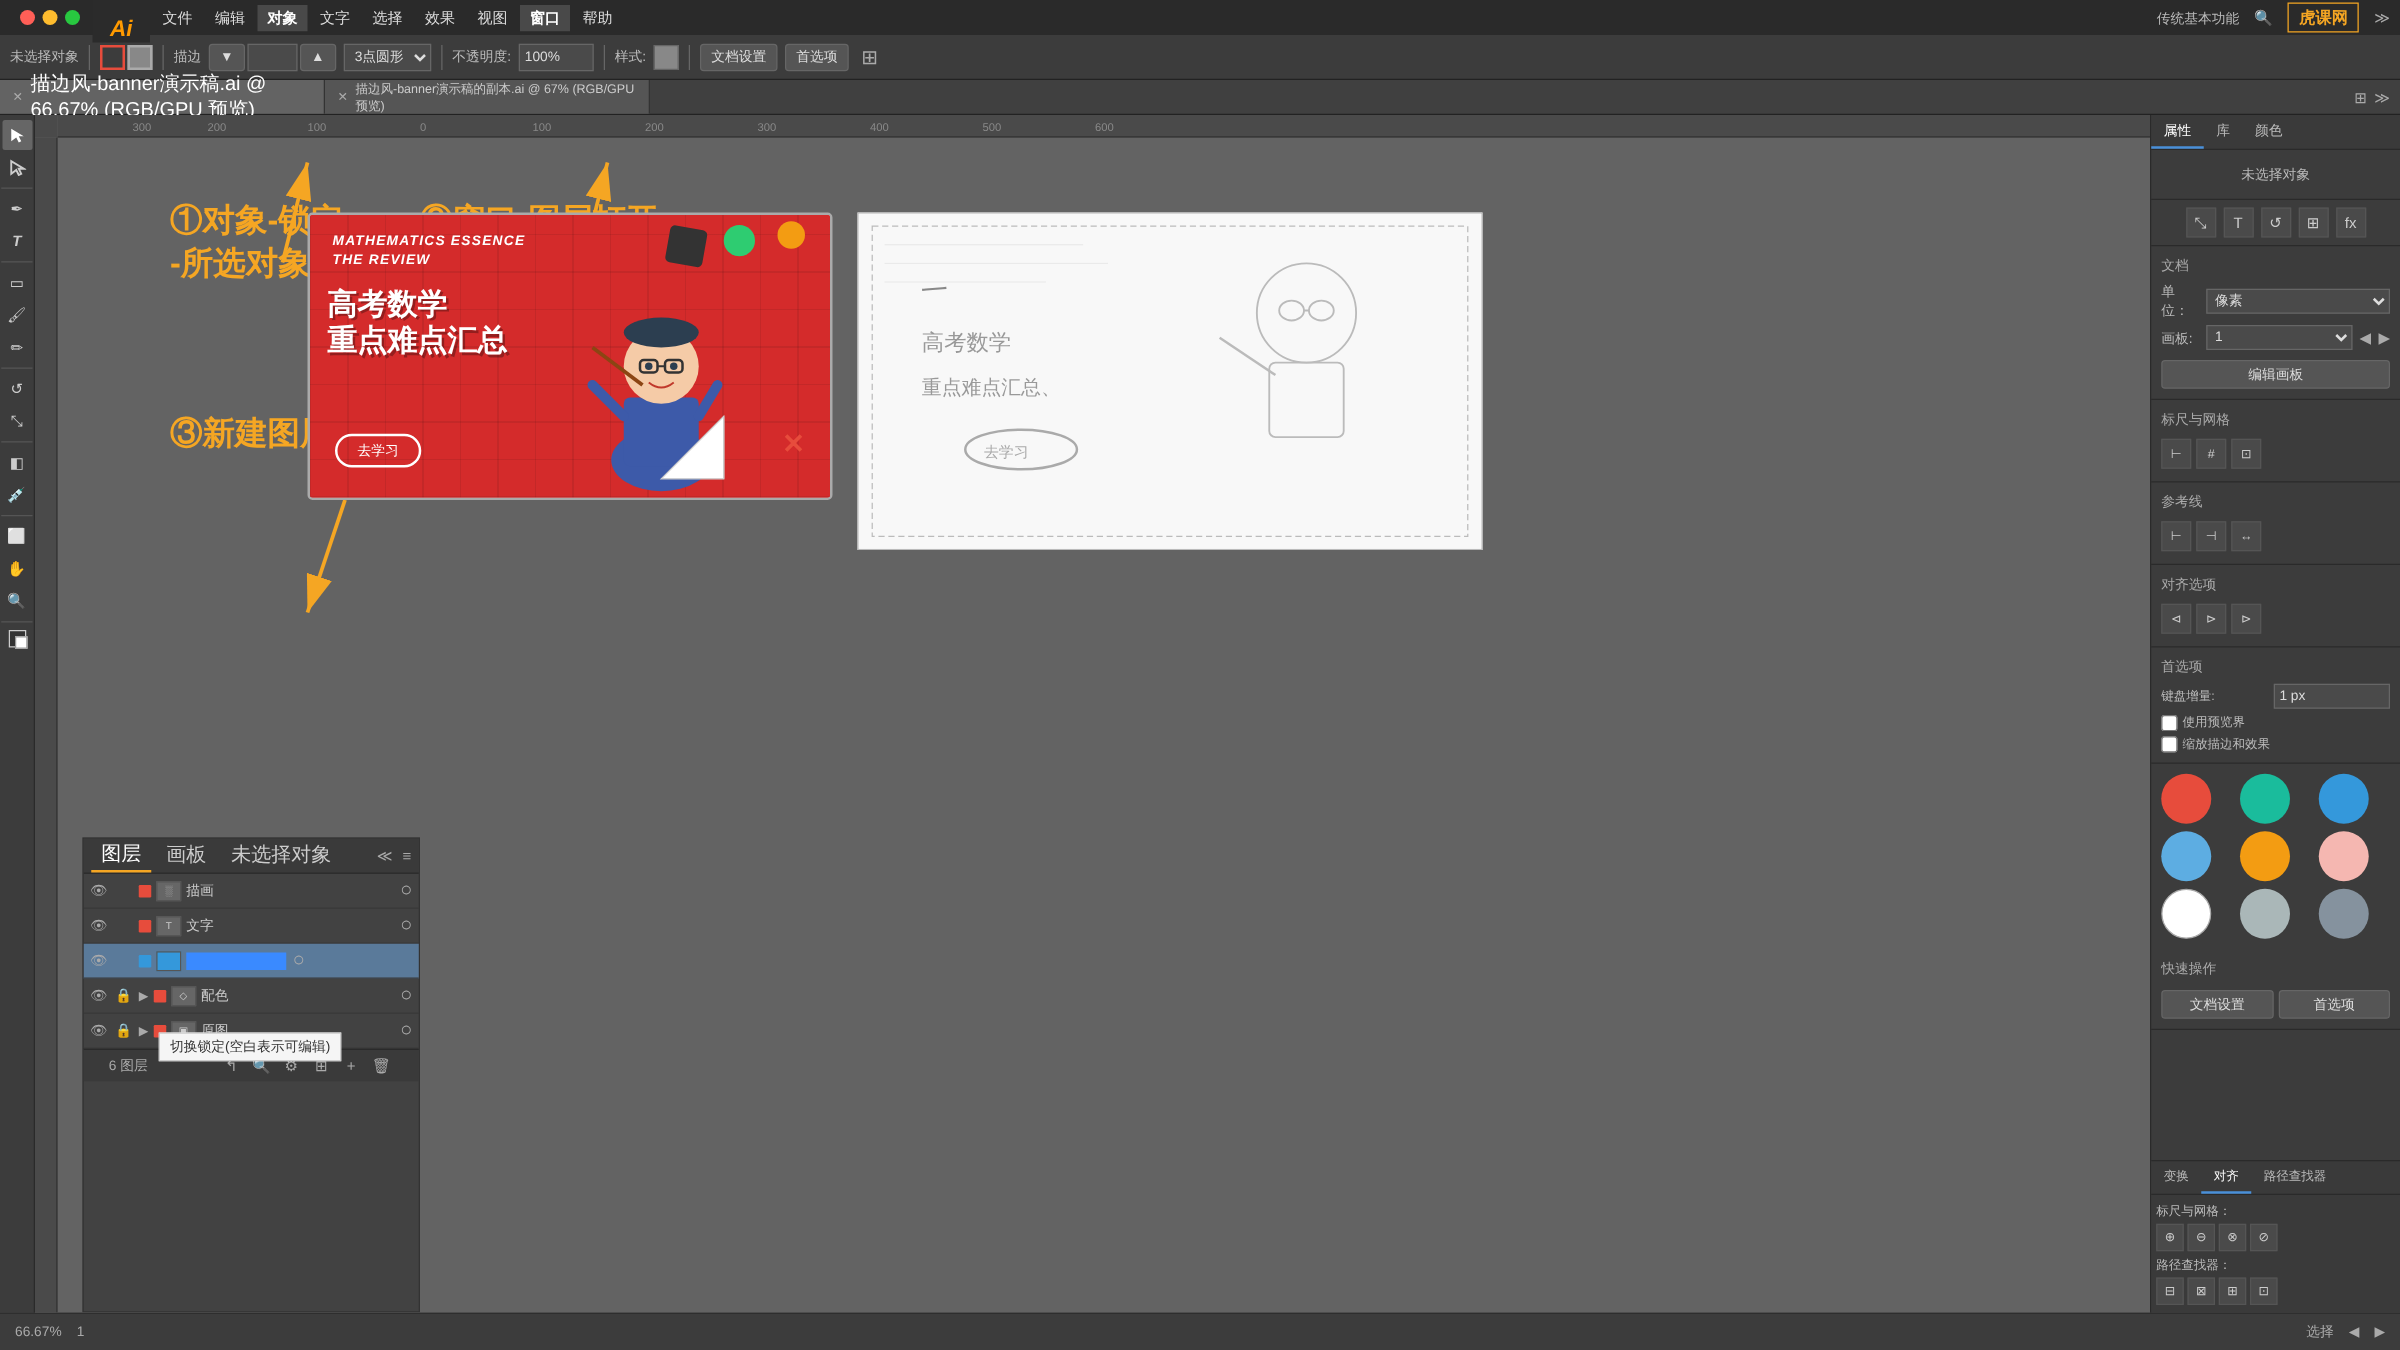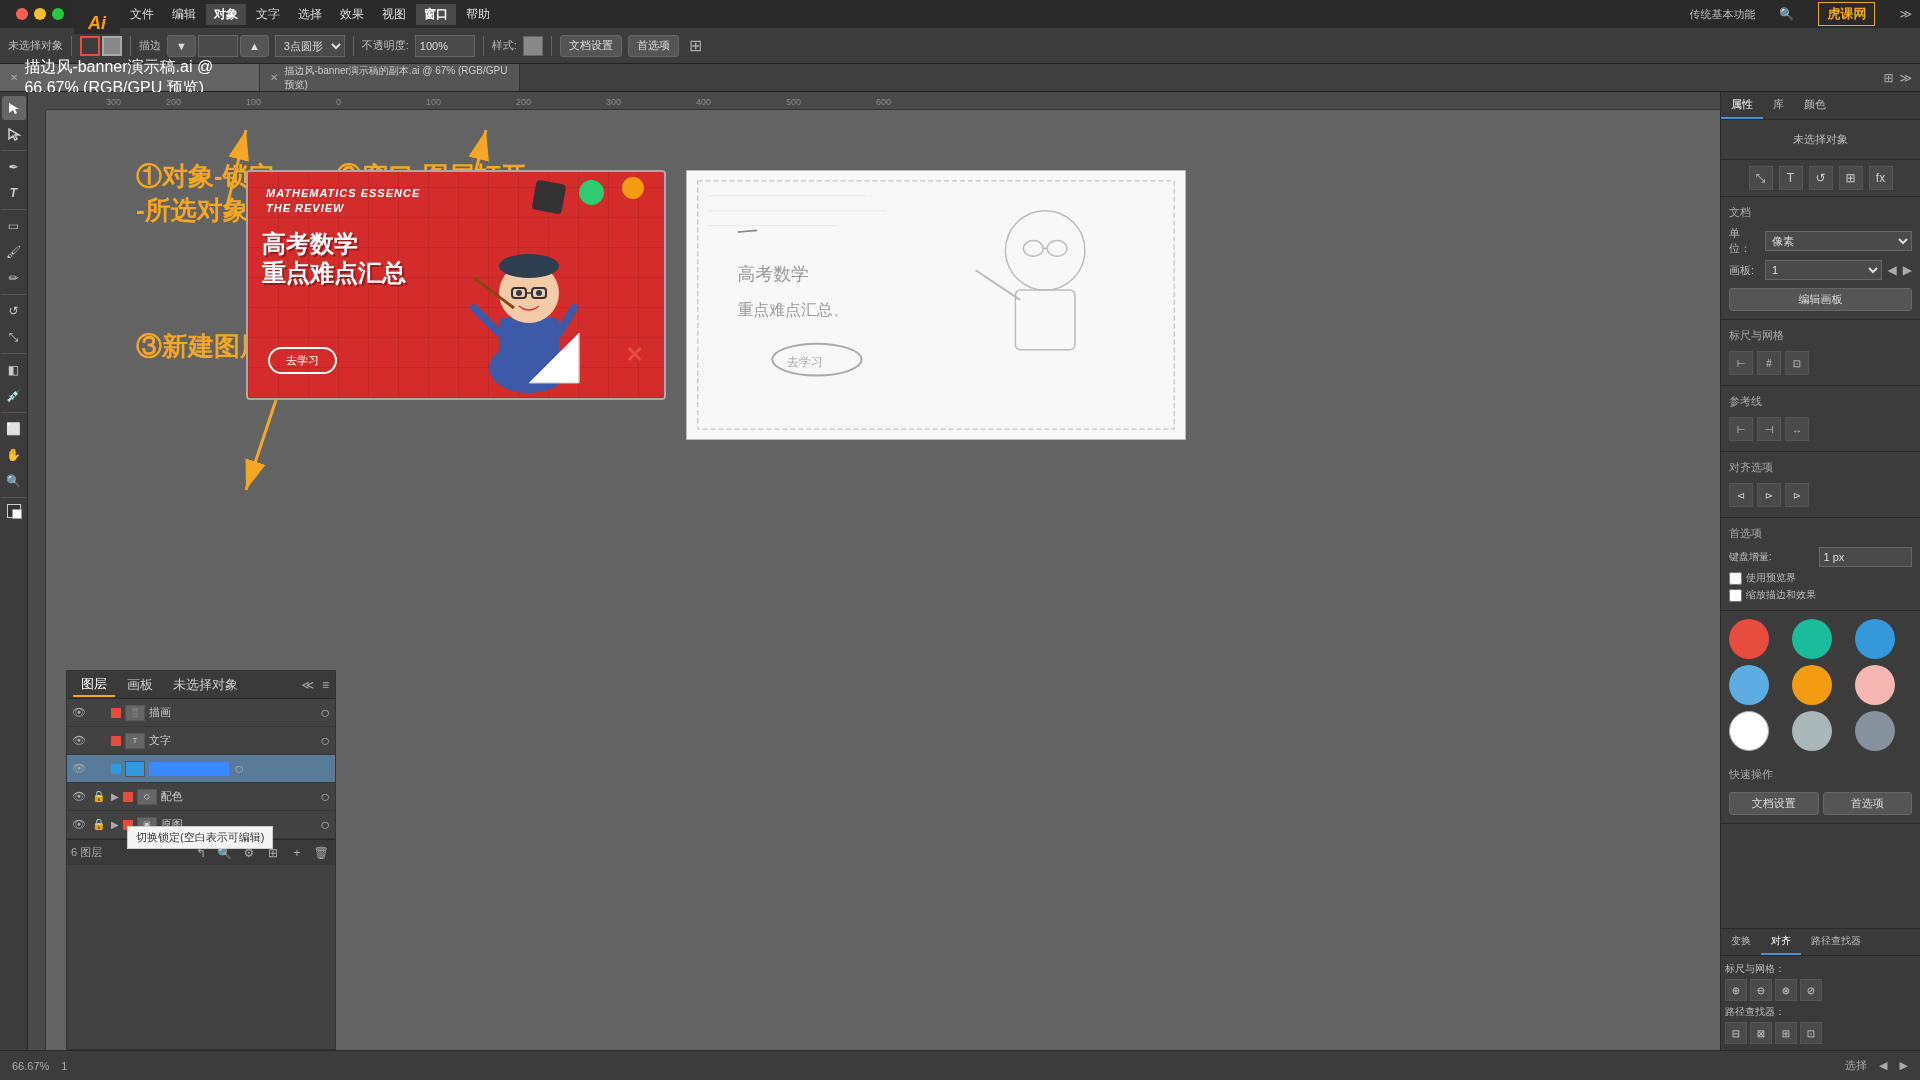--- a/index.html
+++ b/index.html
@@ -136,42 +136,42 @@
       border: 1px solid #333;
       z-index: 50;
     }
     .layer-panel-header {
       display: flex; align-items: center;
       background: #3a3a3a;
       border-bottom: 1px solid #2a2a2a;
       height: 28px; padding: 0 6px; gap: 4px;
     }
     .panel-tab {
-      color: #ccc; font-size: 13px; padding: 2px 8px; cursor: pointer;
+      color: #ccc; font-size: 16px; padding: 2px 8px; cursor: pointer;
     }
     .panel-tab.active { color: #fff; border-bottom: 2px solid #f5a623; }
     .panel-collapse { margin-left: auto; color: #aaa; cursor: pointer; font-size: 12px; }
     .layer-item {
       display: flex; align-items: center;
       height: 28px; padding: 0 4px; gap: 4px;
       border-bottom: 1px solid #383838;
       cursor: pointer;
     }
     .layer-item.selected { background: #5a7a9a; }
     .layer-vis { width: 16px; height: 16px; display: flex; align-items: center; justify-content: center; color: #aaa; font-size: 11px; cursor: pointer; }
     .layer-lock { width: 16px; height: 16px; display: flex; align-items: center; justify-content: center; color: #aaa; font-size: 11px; cursor: pointer; }
     .layer-color { width: 10px; height: 10px; border-radius: 1px; flex-shrink: 0; }
     .layer-thumb { width: 20px; height: 16px; background: #666; border: 1px solid #555; flex-shrink: 0; font-size: 8px; display: flex; align-items: center; justify-content: center; color: #ccc; }
     .layer-name { color: #ccc; font-size: 11px; flex: 1; }
     .layer-name-input { background: #3a8aff; border: none; color: #fff; font-size: 11px; width: 80px; padding: 1px 2px; }
     .layer-options { width: 12px; height: 12px; display: flex; align-items: center; justify-content: center; color: #aaa; cursor: pointer; }
     .layer-expand { color: #aaa; font-size: 10px; cursor: pointer; }
     .layer-panel-footer {
       display: flex; align-items: center;
-      height: 26px; padding: 0 4px; gap: 4px;
+      height: 26px; padding: 0 20px; gap: 4px;
       background: #3a3a3a; border-top: 1px solid #2a2a2a;
     }
     .footer-label { color: #aaa; font-size: 11px; flex: 1; }
     .footer-btn { color: #aaa; font-size: 12px; cursor: pointer; width: 20px; height: 20px; display: flex; align-items: center; justify-content: center; }
 
     
     .tooltip {
       position: absolute;
       background: #f5f5f5;
       border: 1px solid #ccc;
@@ -309,21 +309,21 @@
 
     
     .win-controls { display: flex; align-items: center; gap: 6px; padding: 0 8px; }
     .win-btn { width: 12px; height: 12px; border-radius: 50%; cursor: pointer; }
     .win-close { background: #ff5f57; }
     .win-min { background: #febc2e; }
     .win-max { background: #28c840; }
 
     
     .top-right-info {
-      margin-left: auto; display: flex; align-items: center; gap: 24px;
+      margin-left: auto; display: flex; align-items: center; gap: 12px;
     }
     .trinfo-label { color: #bbb; font-size: 11px; }
 
     
     .ann-text-1 { position: absolute; top: 50px; left: 90px; }
     .ann-text-2 { position: absolute; top: 50px; left: 290px; }
     .ann-text-3 { position: absolute; top: 220px; left: 90px; }
   </style>
 </head>
 <body>

